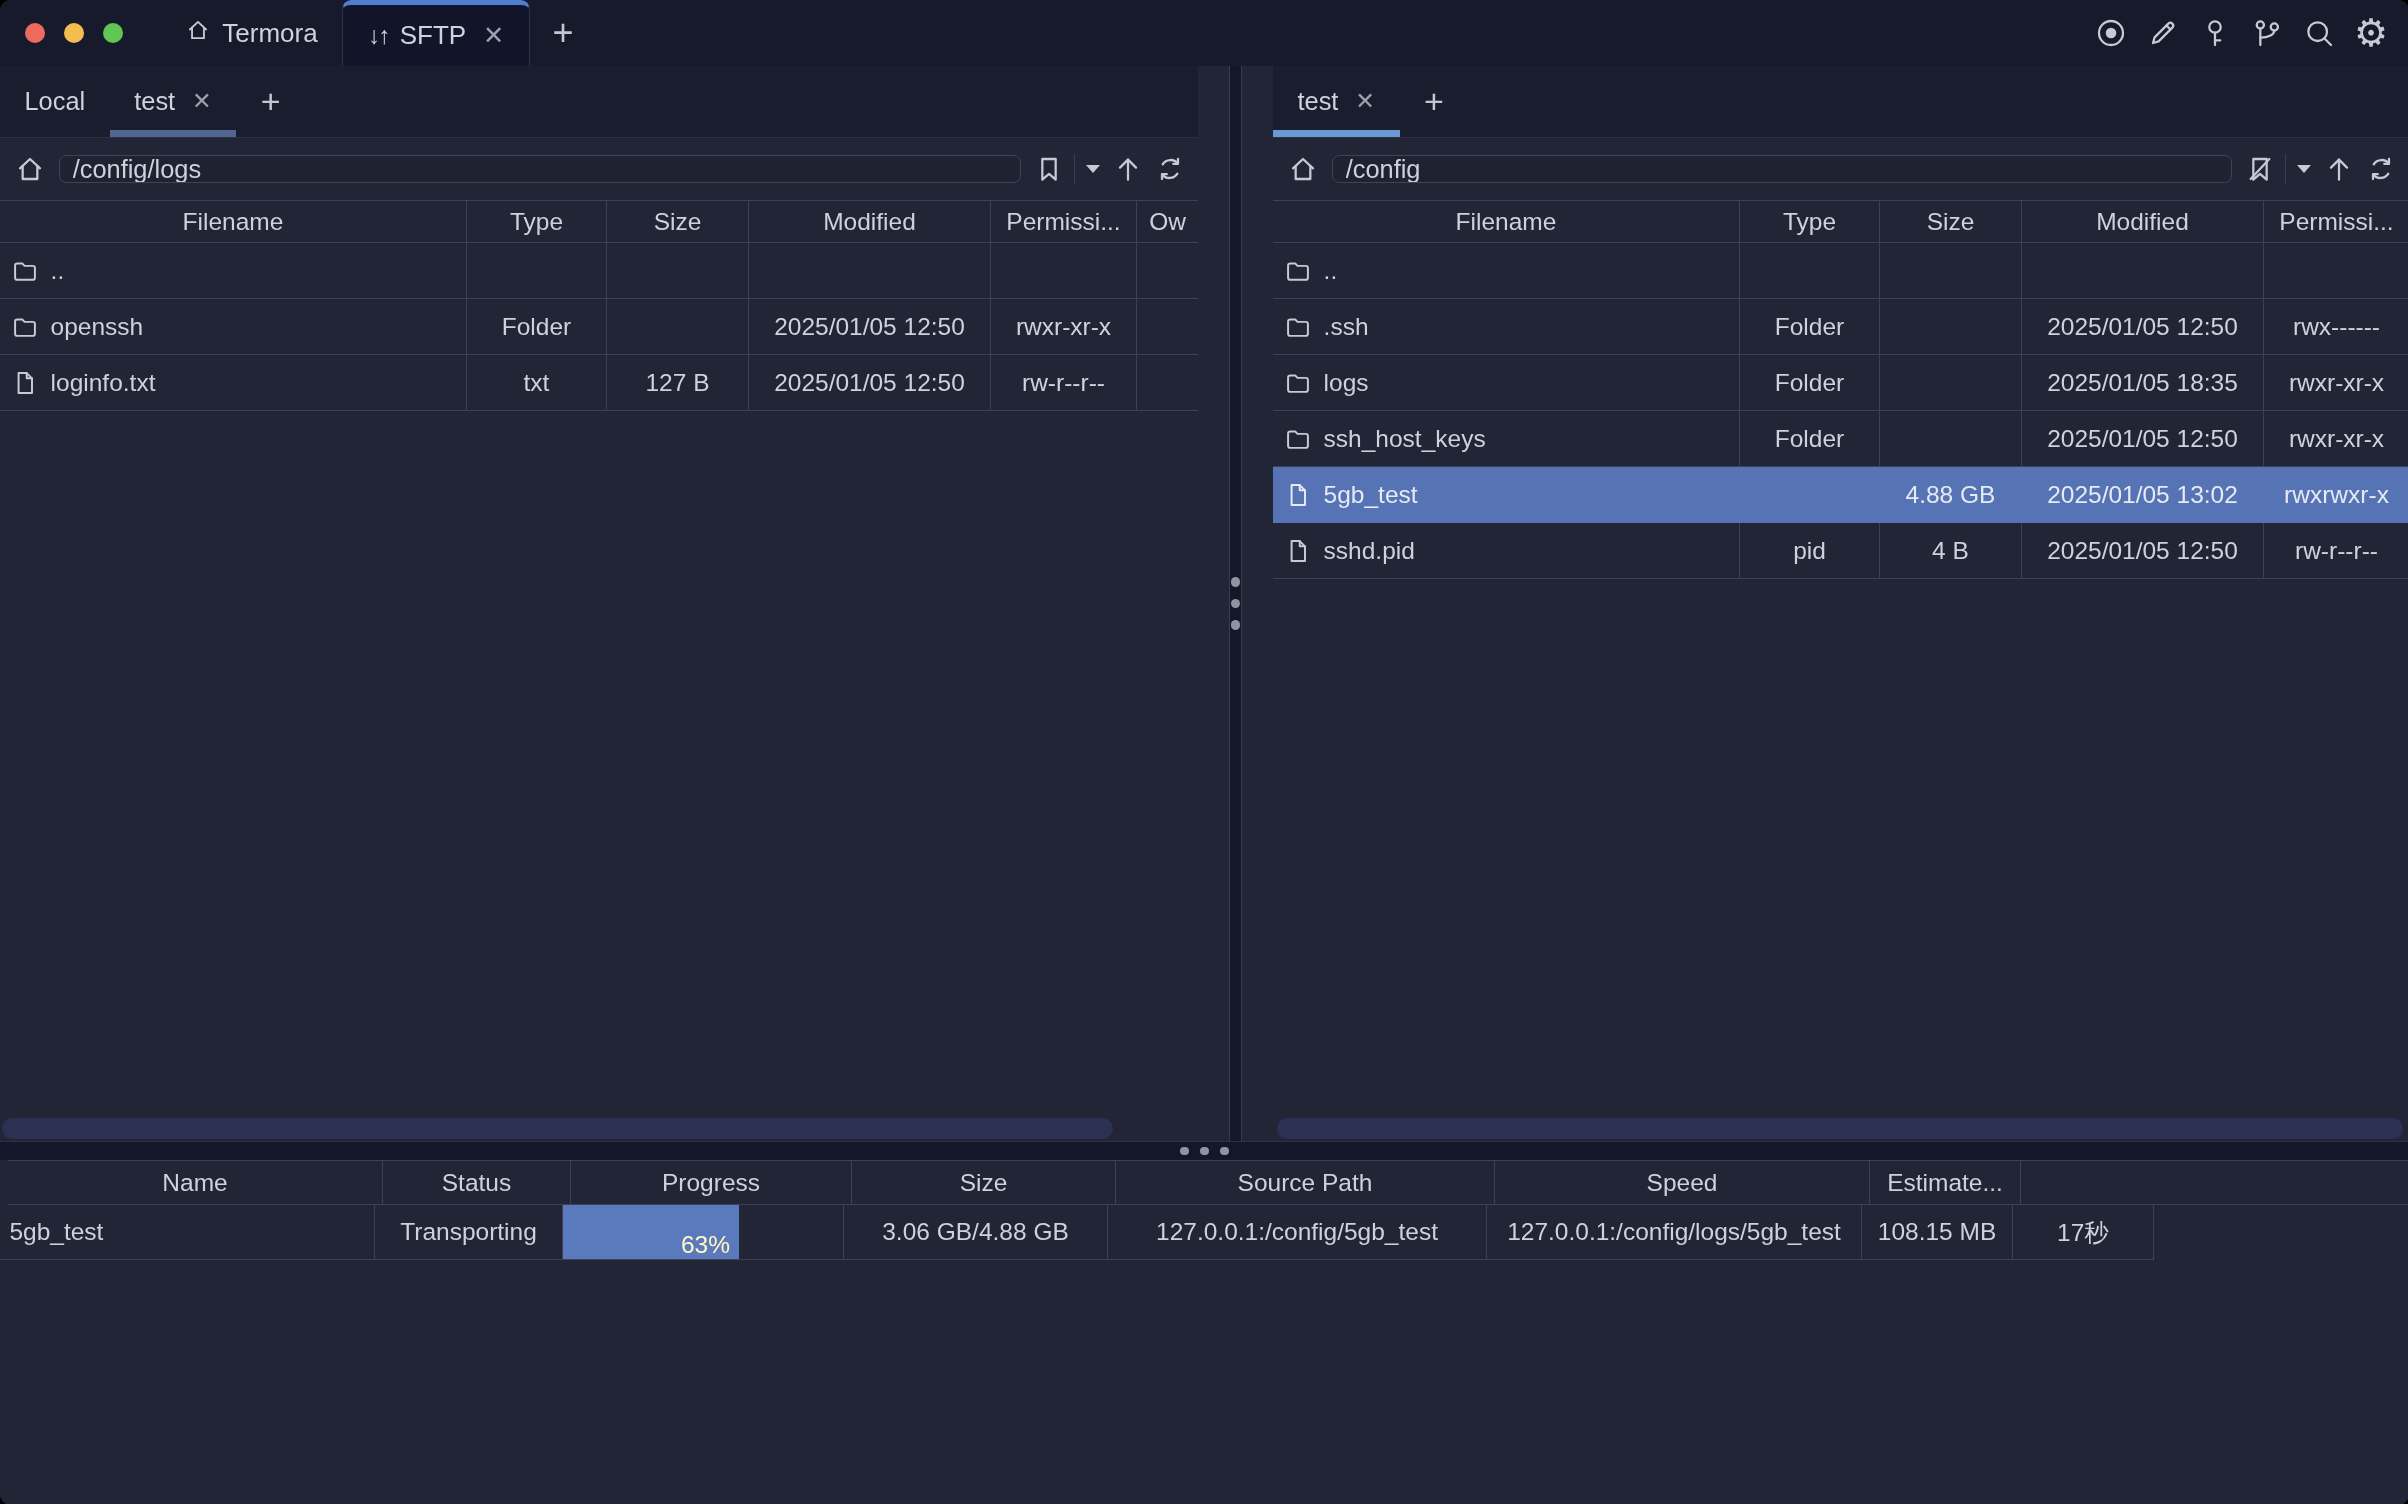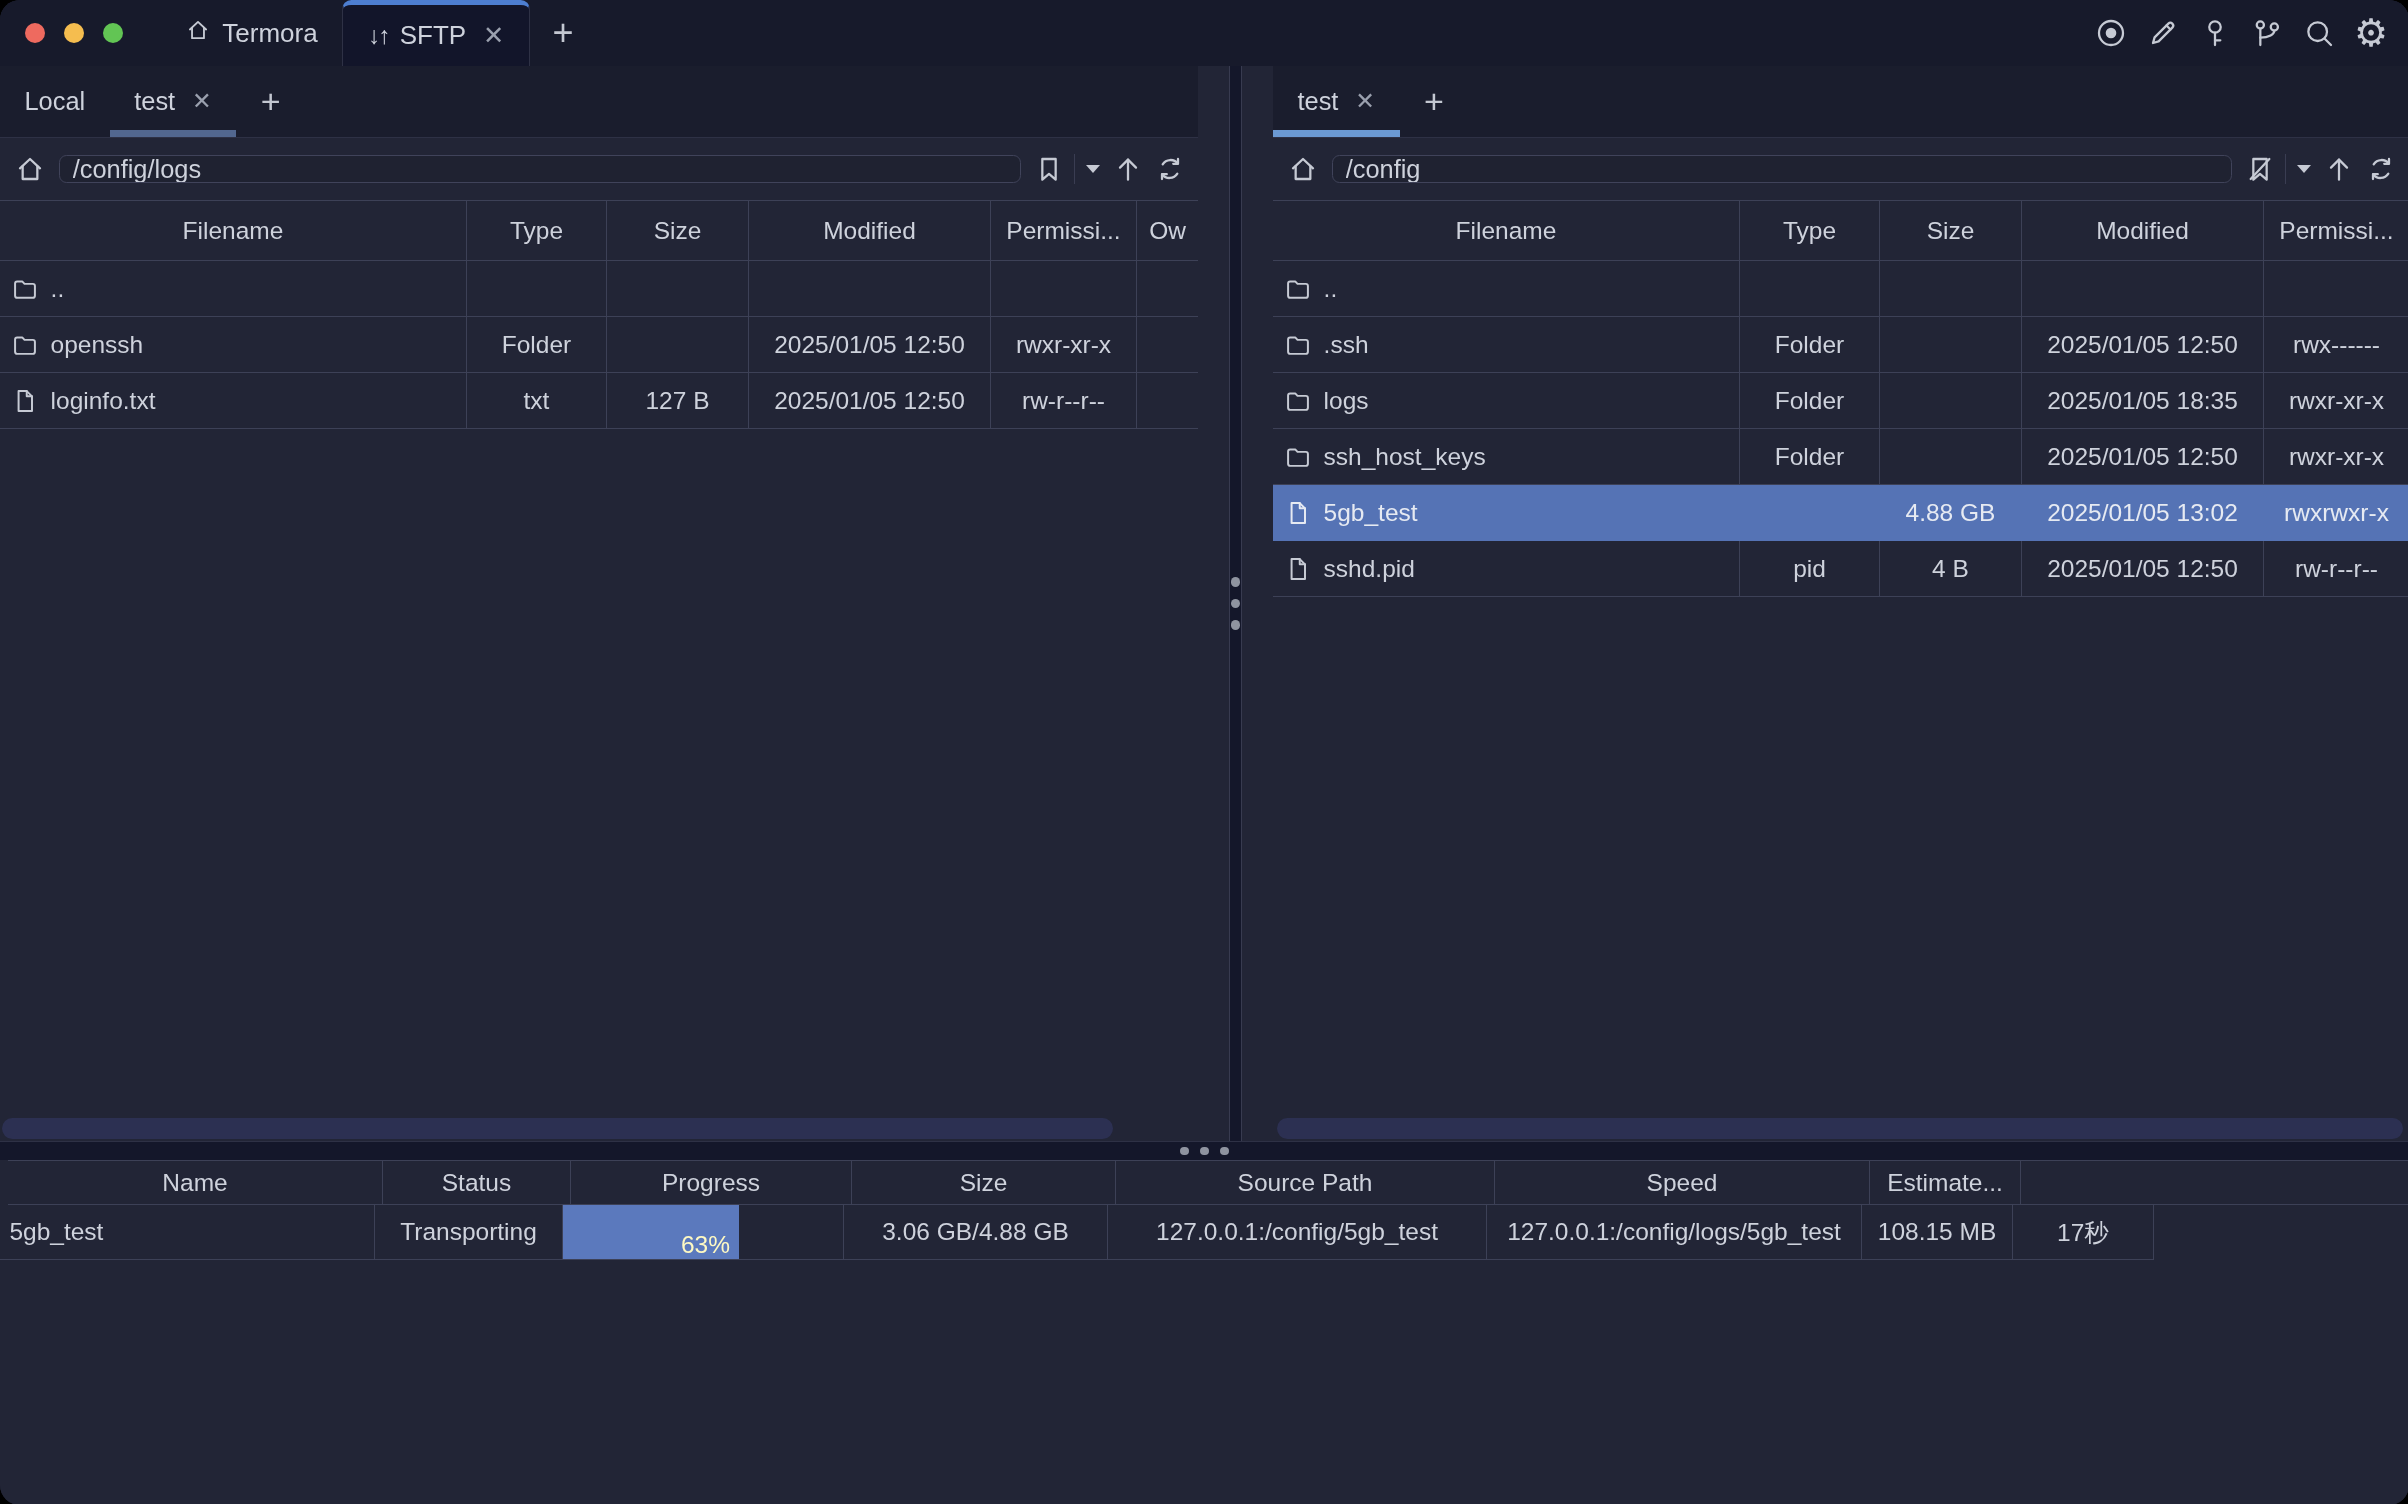--- a/index.html
+++ b/index.html
@@ -22,21 +22,21 @@
     --input-bg:#1f2231;
   }
   *{box-sizing:border-box; margin:0; padding:0;}
   html,body{background:#000;}
   body{
     width:2409px; height:1505px;
     font-family:"Liberation Sans","DejaVu Sans",sans-serif;
     color:var(--text);
   }
   .window{
-    width:2409px; height:1505px; border-radius:20px; overflow:hidden;
+    width:2409px; height:1505px; border-radius:11px; overflow:hidden;
     background:var(--bg-window); display:flex; flex-direction:column;
   }
   
   .titlebar{
     height:66px; flex:0 0 66px; background:var(--bg-titlebar);
     display:flex; align-items:stretch; position:relative;
   }
   .lights{display:flex; align-items:center; gap:19px; padding:0 38px 0 24.5px;}
   .light{width:20px; height:20px; border-radius:50%;}
   .light.red{background:#ee6a5f;}
@@ -111,21 +111,21 @@
   .caret-down{
     width:0; height:0; border-left:7.5px solid transparent; border-right:7.5px solid transparent;
     border-top:8.5px solid #c6cad4; margin:0 3.8px;
   }
   
   .pane-body{flex:1 1 auto; min-height:0; position:relative;}
   .frow{
     display:grid;
     grid-template-columns:467px 140px 142px 242px 146px minmax(0,1fr);
   }
-  .frow.head{height:61px; border-top:0.9px solid var(--line);}
+  .frow.head{height:43px; border-top:0.9px solid var(--line);}
   .frow.body{height:56px;}
   .fcell{
     display:flex; align-items:center; justify-content:center;
     font-size:24.5px; color:var(--text); white-space:nowrap; overflow:hidden;
     border-right:0.9px solid var(--line); border-bottom:0.9px solid var(--line);
   }
   .fcell:last-child{border-right:none;}
   .fcell.name{justify-content:flex-start; padding-left:11.3px; gap:11.3px;}
   .frow.selected .fcell{background:var(--blue-select); border-color:transparent; color:#e6eaf2;}
   .frow.selected .fcell svg.oi{stroke:#e6eaf2;}

